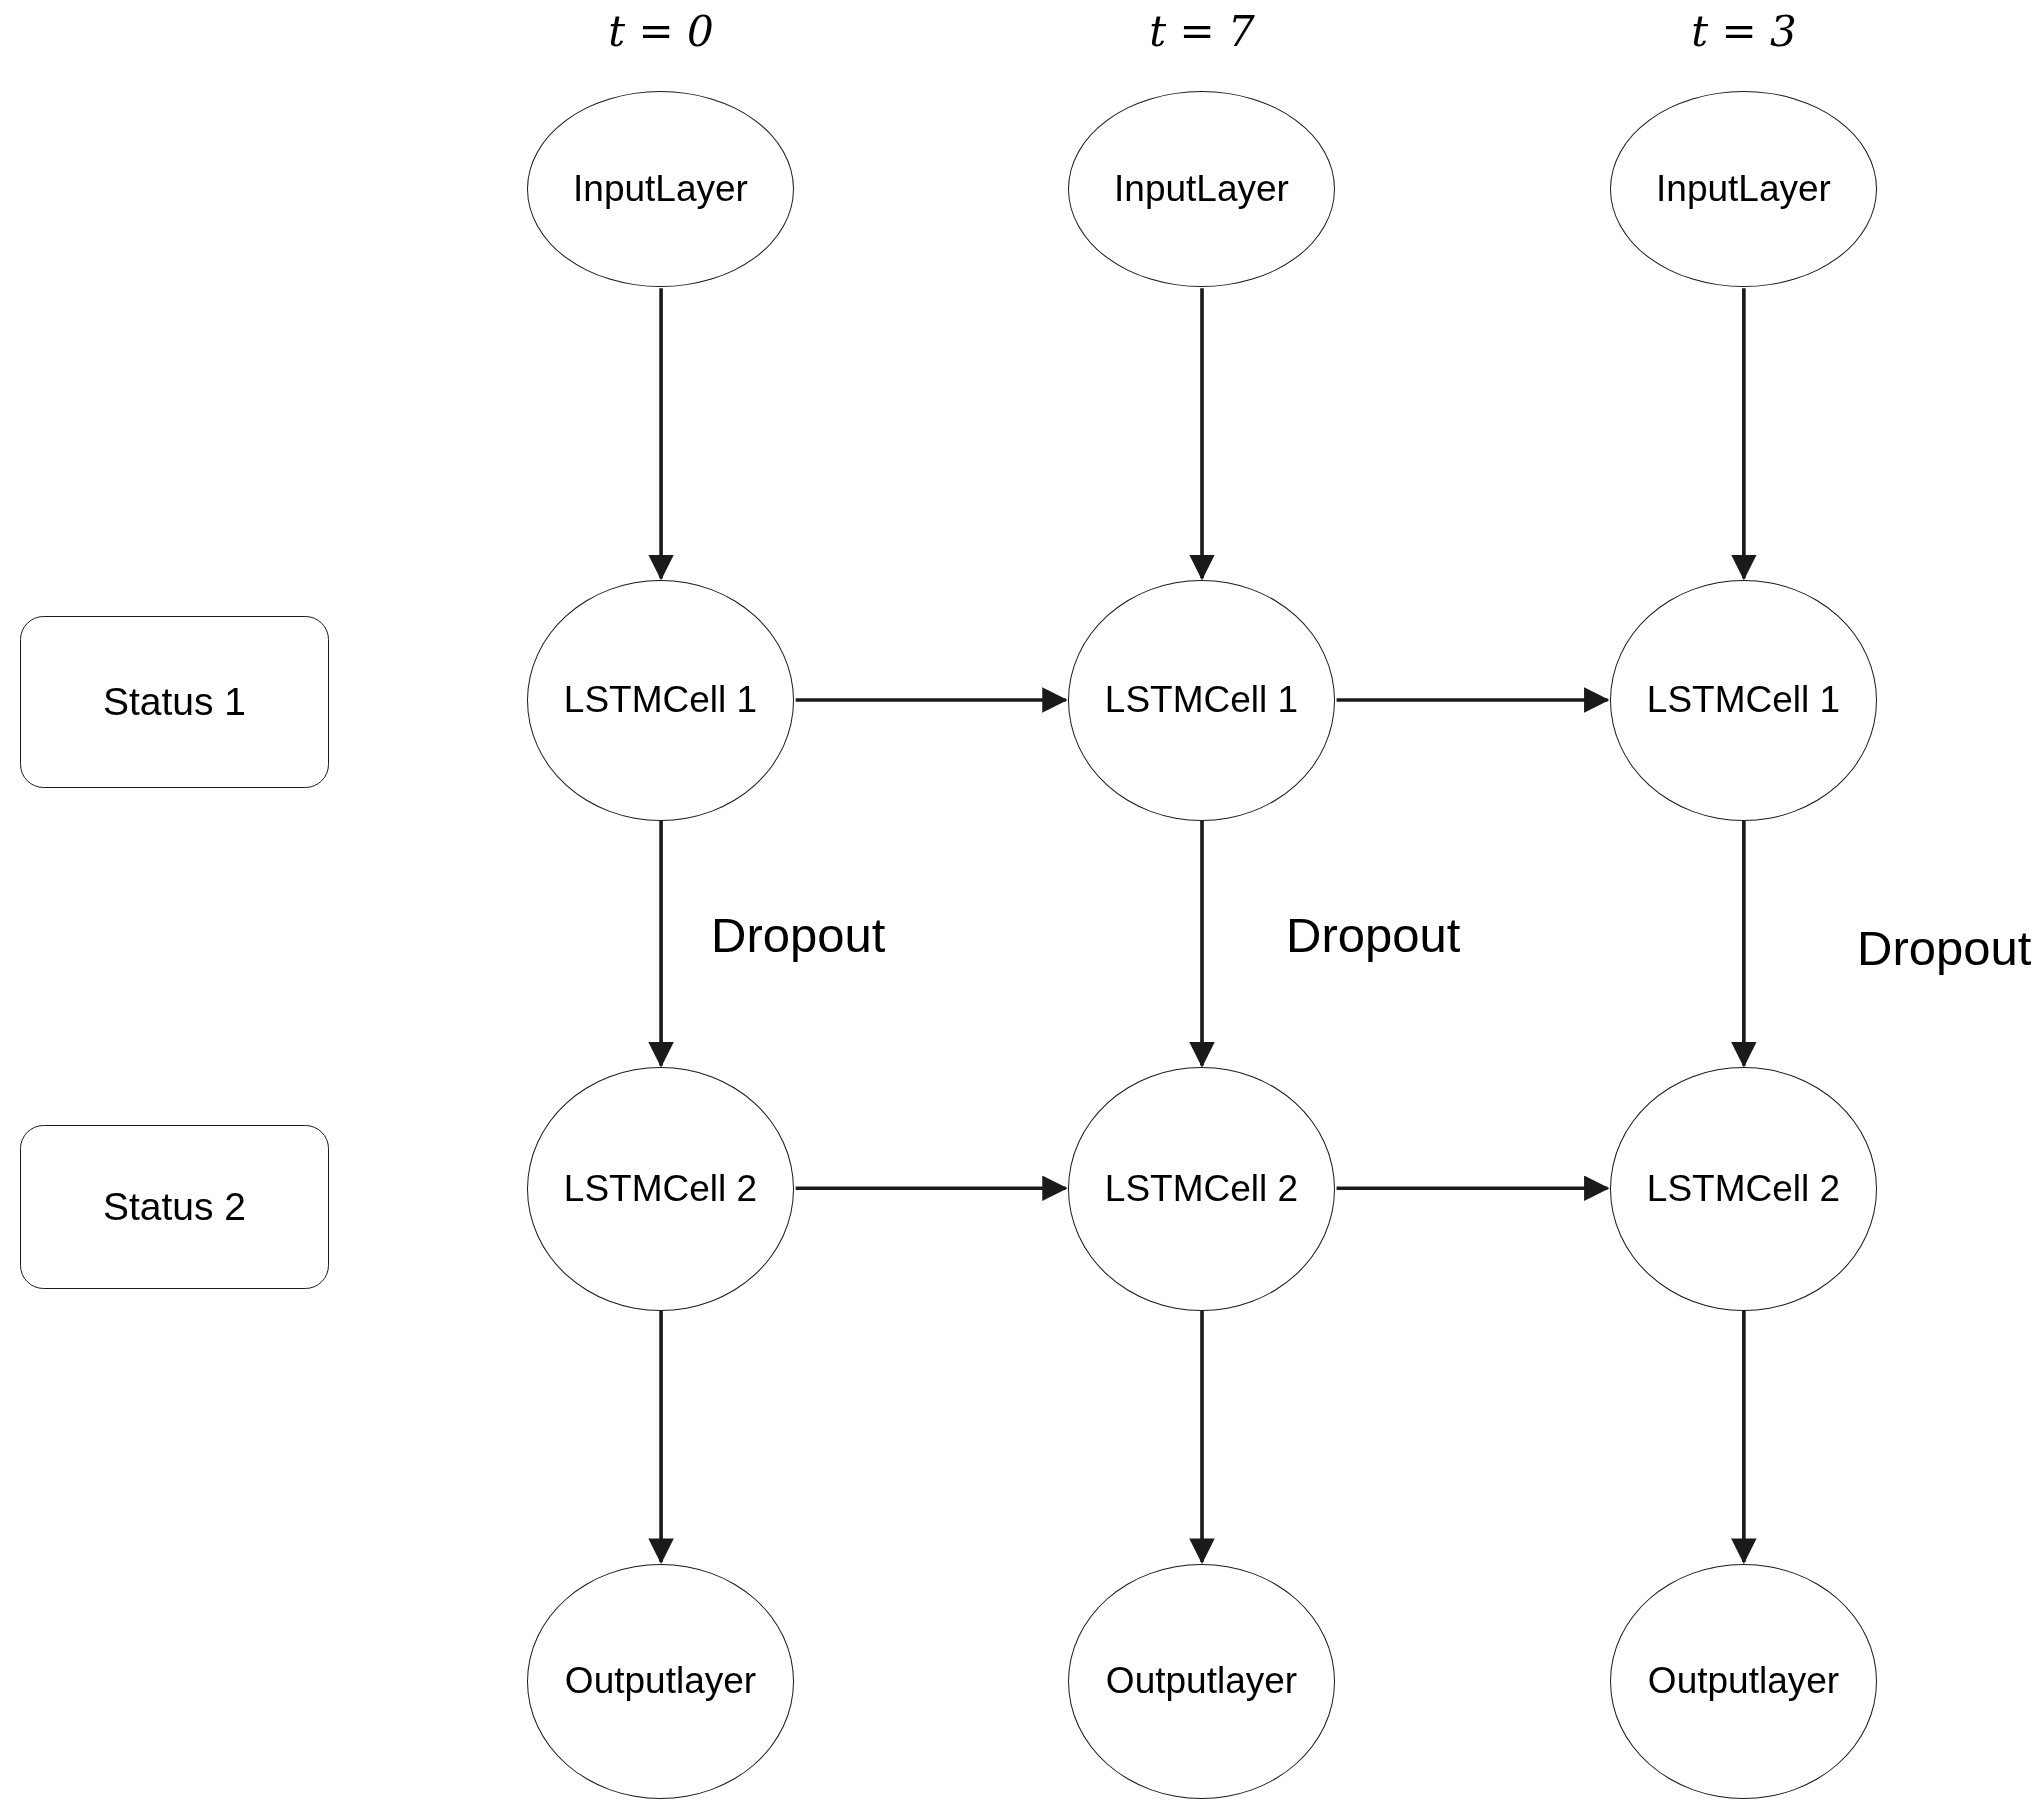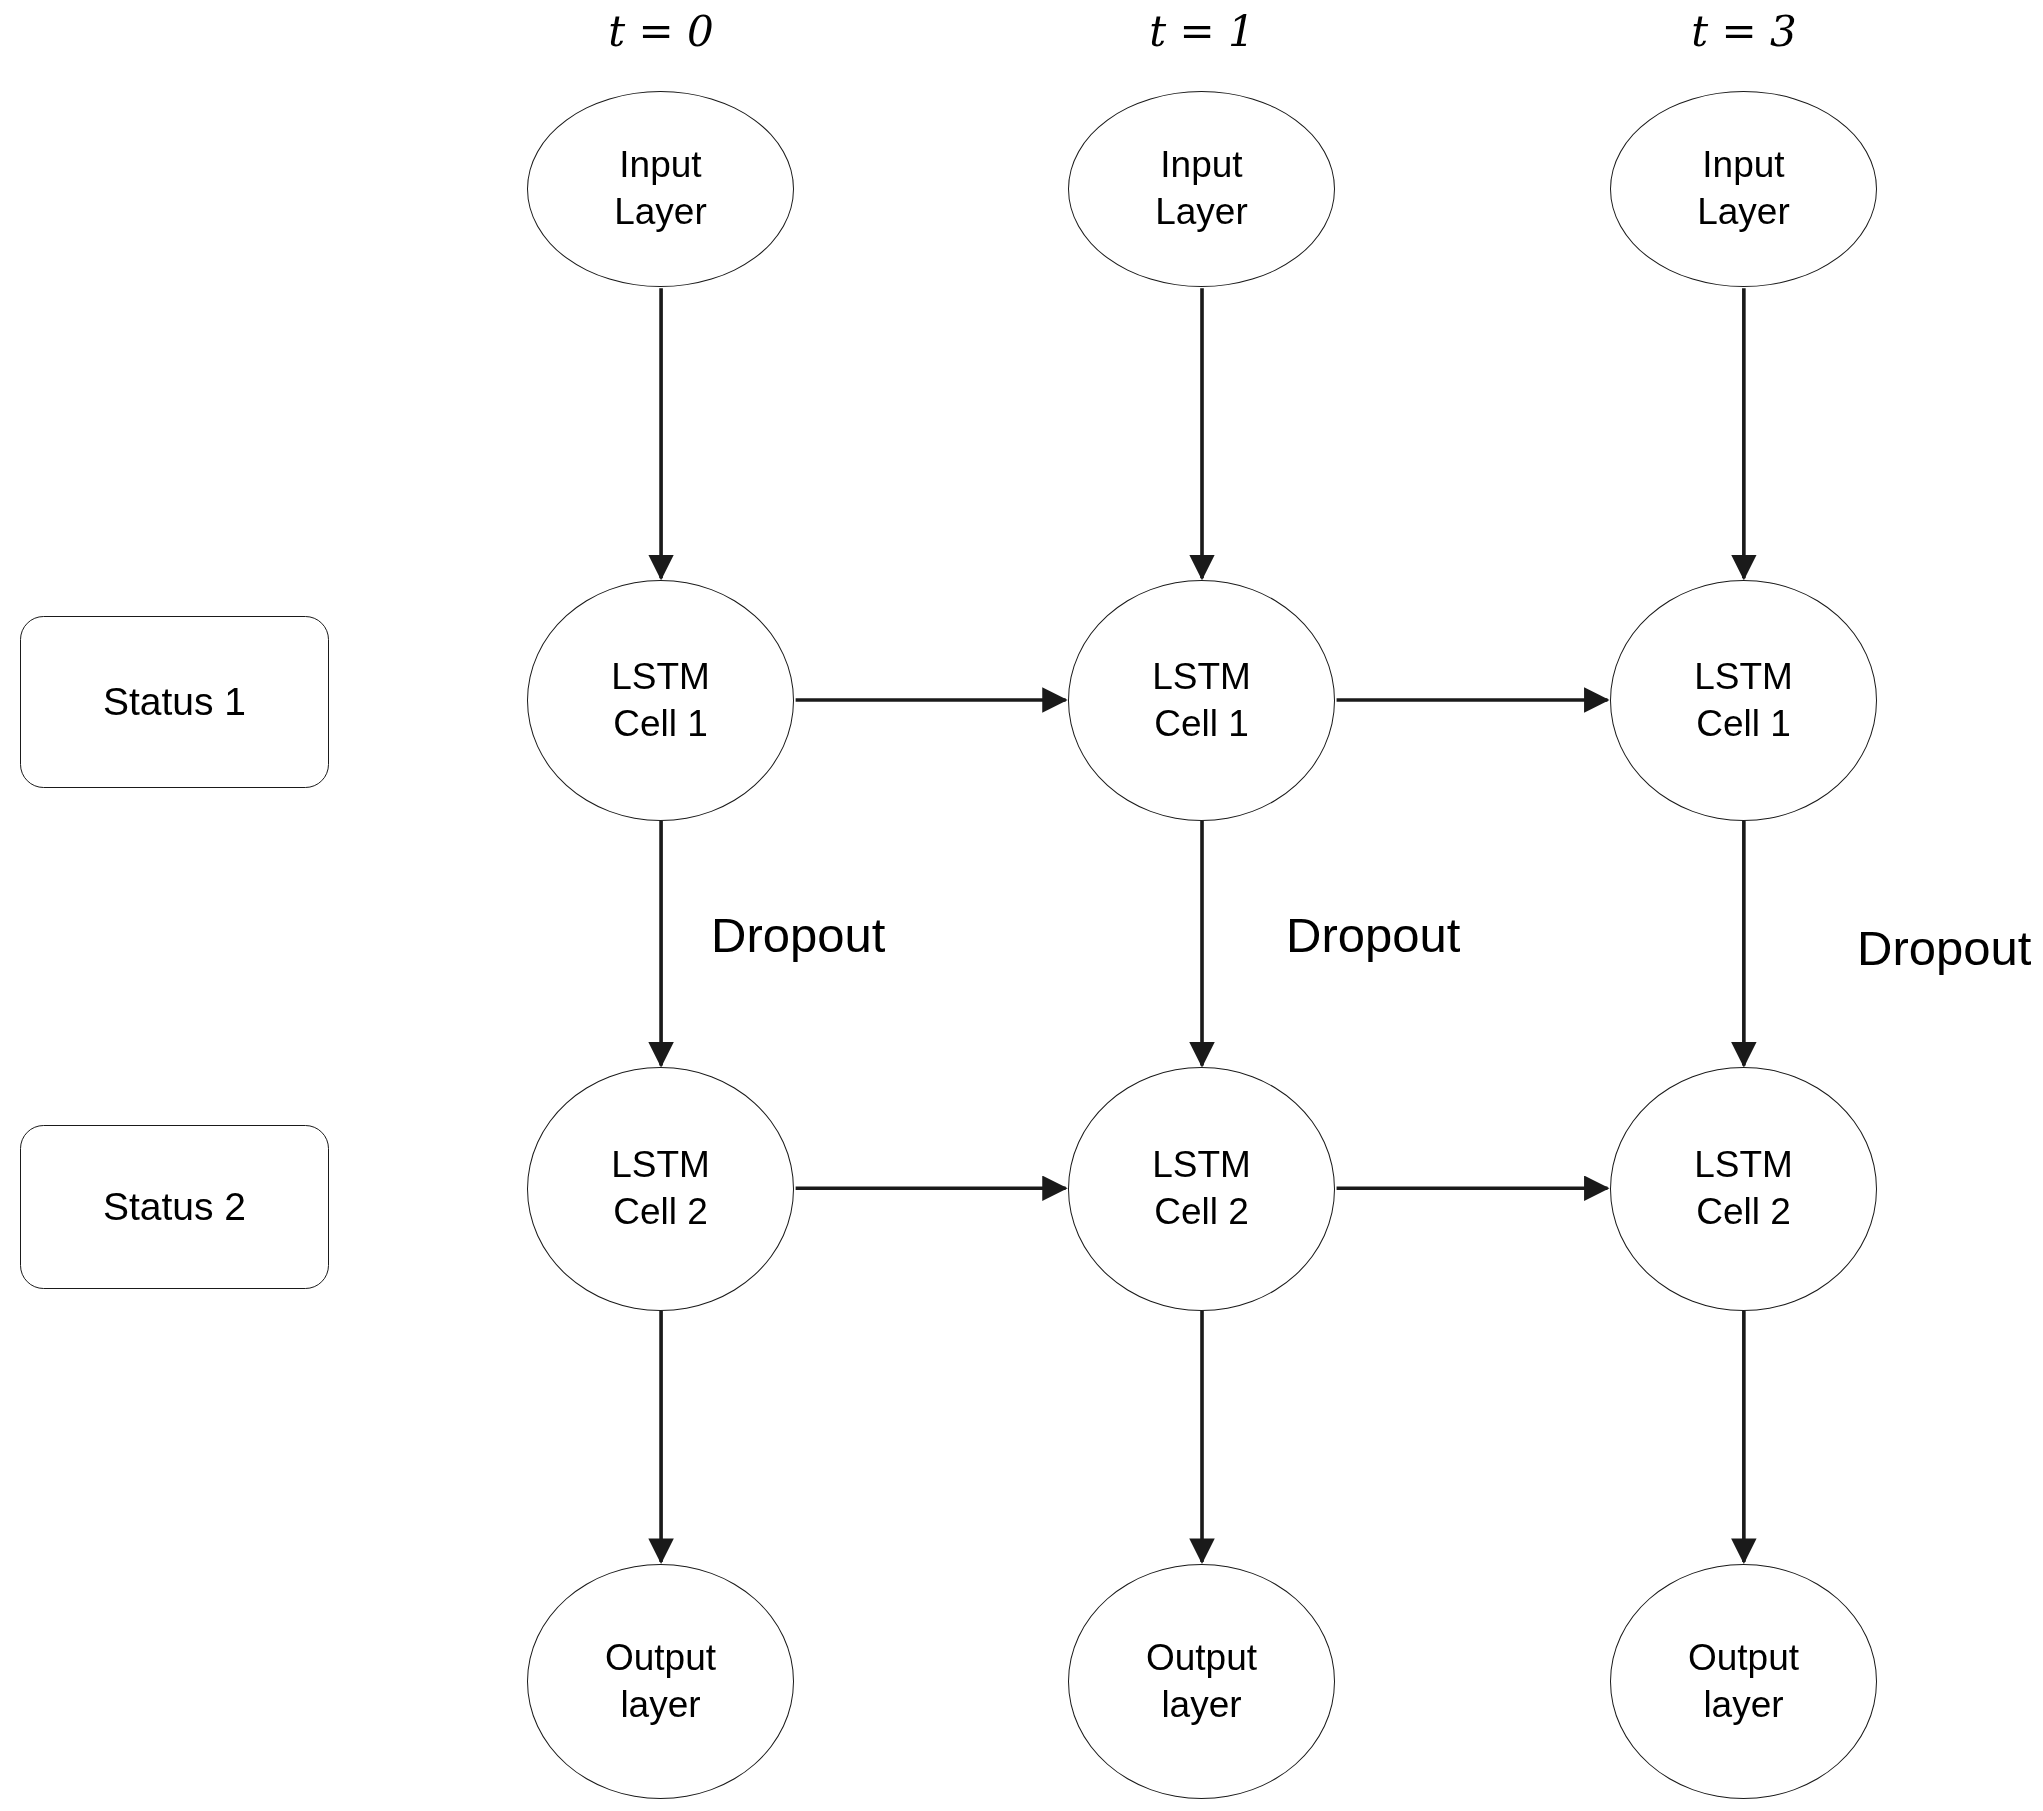--- a/index.html
+++ b/index.html
@@ -42,21 +42,20 @@
   }
 
   
   .node {
     position: absolute;
     box-sizing: border-box;
     border: 1.8px solid #1a1a1a;
     border-radius: 50%;
     background: #ffffff;
     display: flex;
-    flex-direction: column;
     align-items: center;
     justify-content: center;
     text-align: center;
     font-size: 37px;
     line-height: 1.26;
     color: #000000;
   }
   .node .line1,
   .node .line2 {
     display: block;
@@ -112,21 +111,21 @@
     <line x1="1918" y1="1442" x2="1918" y2="1718" stroke="#1a1a1a" stroke-width="4" marker-end="url(#arrowhead)"></line>
 
     <line x1="875" y1="770" x2="1172" y2="770" stroke="#1a1a1a" stroke-width="4" marker-end="url(#arrowhead)"></line>
     <line x1="1470" y1="770" x2="1768" y2="770" stroke="#1a1a1a" stroke-width="4" marker-end="url(#arrowhead)"></line>
 
     <line x1="875" y1="1307" x2="1172" y2="1307" stroke="#1a1a1a" stroke-width="4" marker-end="url(#arrowhead)"></line>
     <line x1="1470" y1="1307" x2="1768" y2="1307" stroke="#1a1a1a" stroke-width="4" marker-end="url(#arrowhead)"></line>
   </svg>
 
   <div class="time-label" style="left:661px; top:11px;">t = 0</div>
-  <div class="time-label" style="left:1202px; top:11px;">t = 1</div>
+  <div class="time-label" style="left:1202px; top:11px;">t = 7</div>
   <div class="time-label" style="left:1744px; top:11px;">t = 3</div>
 
   <div class="status-box" style="left:20px; top:616px; width:309px; height:172px;">
     <span>Status 1</span>
   </div>
   <div class="status-box" style="left:20px; top:1103px; width:309px; height:164px;margin-top:22px;">
     <span>Status 2</span>
   </div>
 
   <div class="node" style="left:527px; top:91px; width:267px; height:196px;">

